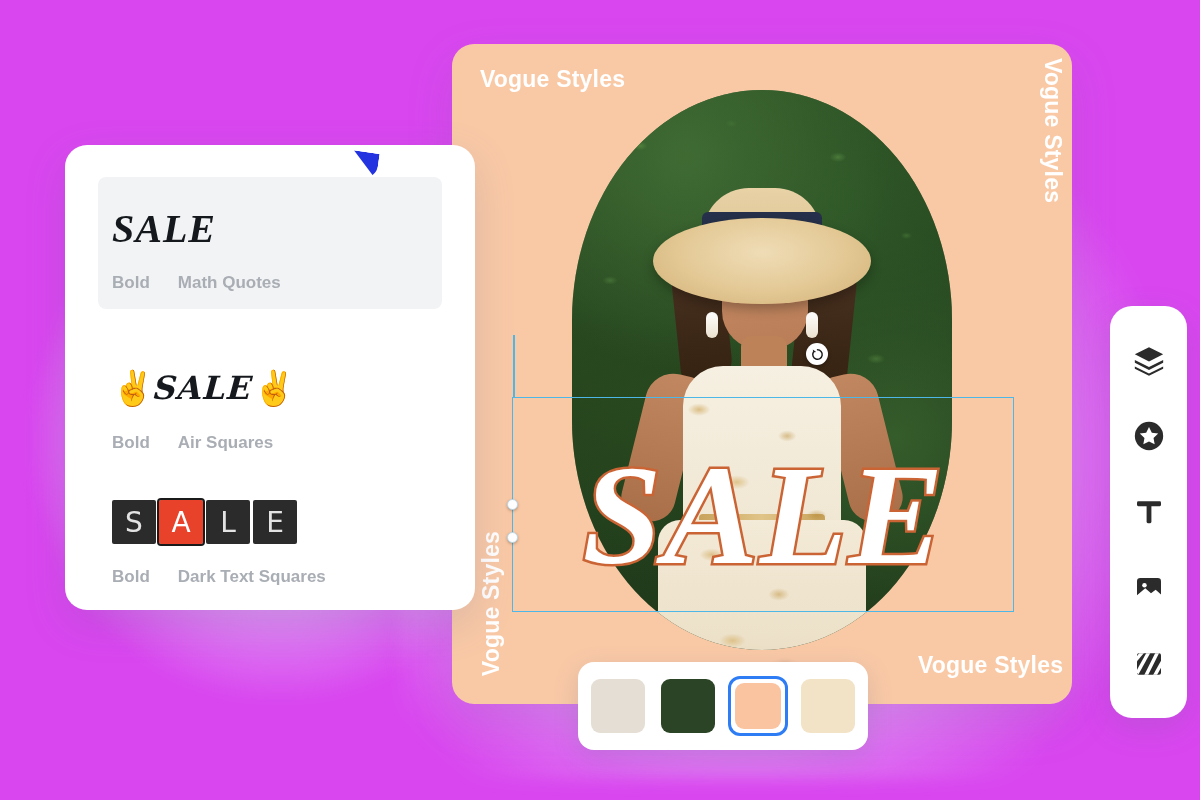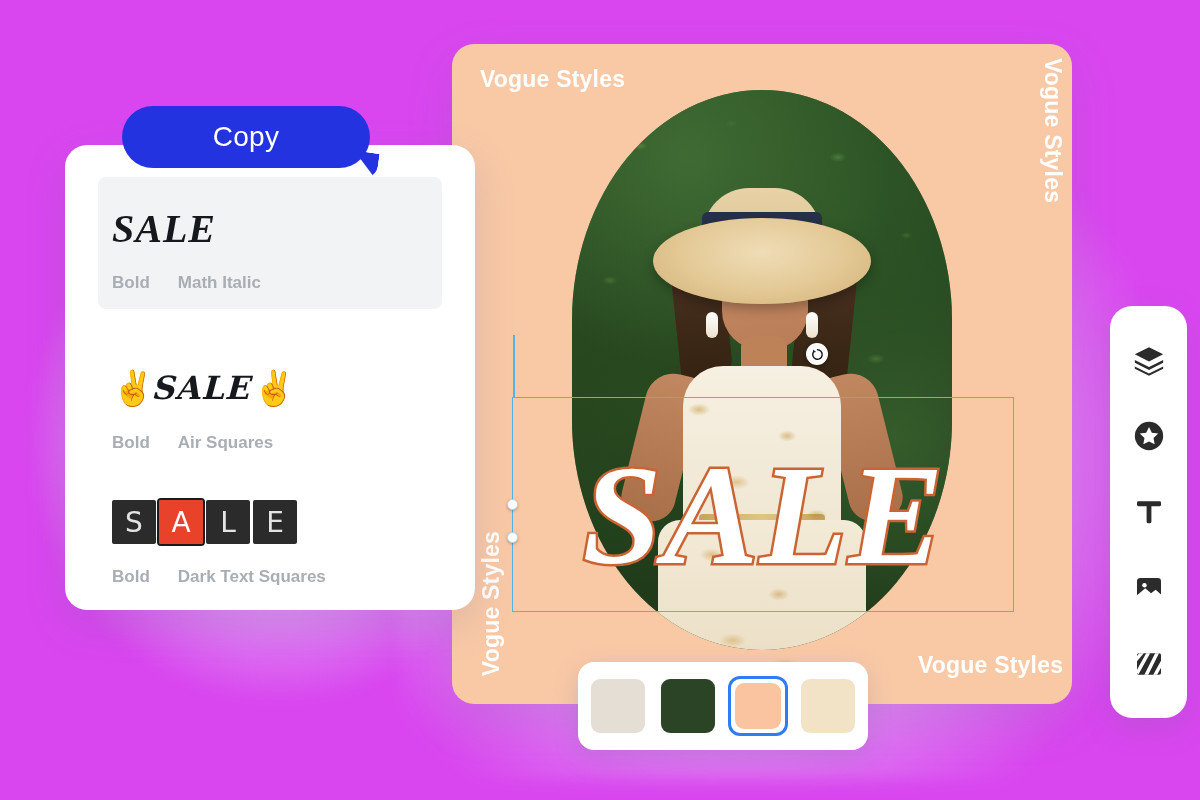--- a/index.html
+++ b/index.html
@@ -576,21 +576,21 @@
   </div>
 
   <div class="panel">
 
     <div class="style-row row-1 active">
       <div class="style-sample">
         <span class="sample-math">SALE</span>
       </div>
       <div class="style-meta">
         <span class="m1">Bold</span>
-        <span class="m2">Math Italic</span>
+        <span class="m2">Math Quotes</span>
       </div>
     </div>
 
     <div class="style-row row-2">
       <div class="style-sample">
         <span class="sample-quotes">
           <span class="emj">✌</span>
           <span class="scr">SALE</span>
           <span class="emj">✌</span>
         </span>
@@ -611,17 +611,14 @@
         </span>
       </div>
       <div class="style-meta">
         <span class="m1">Bold</span>
         <span class="m2">Dark Text Squares</span>
       </div>
     </div>
   </div>
 
   <div class="copy-tail" style="left:352px; top:152px;"></div>
-  <div class="copy-tip">
-    <span>Copy</span>
-  </div>
 
 </div>
 
 </body></html>

